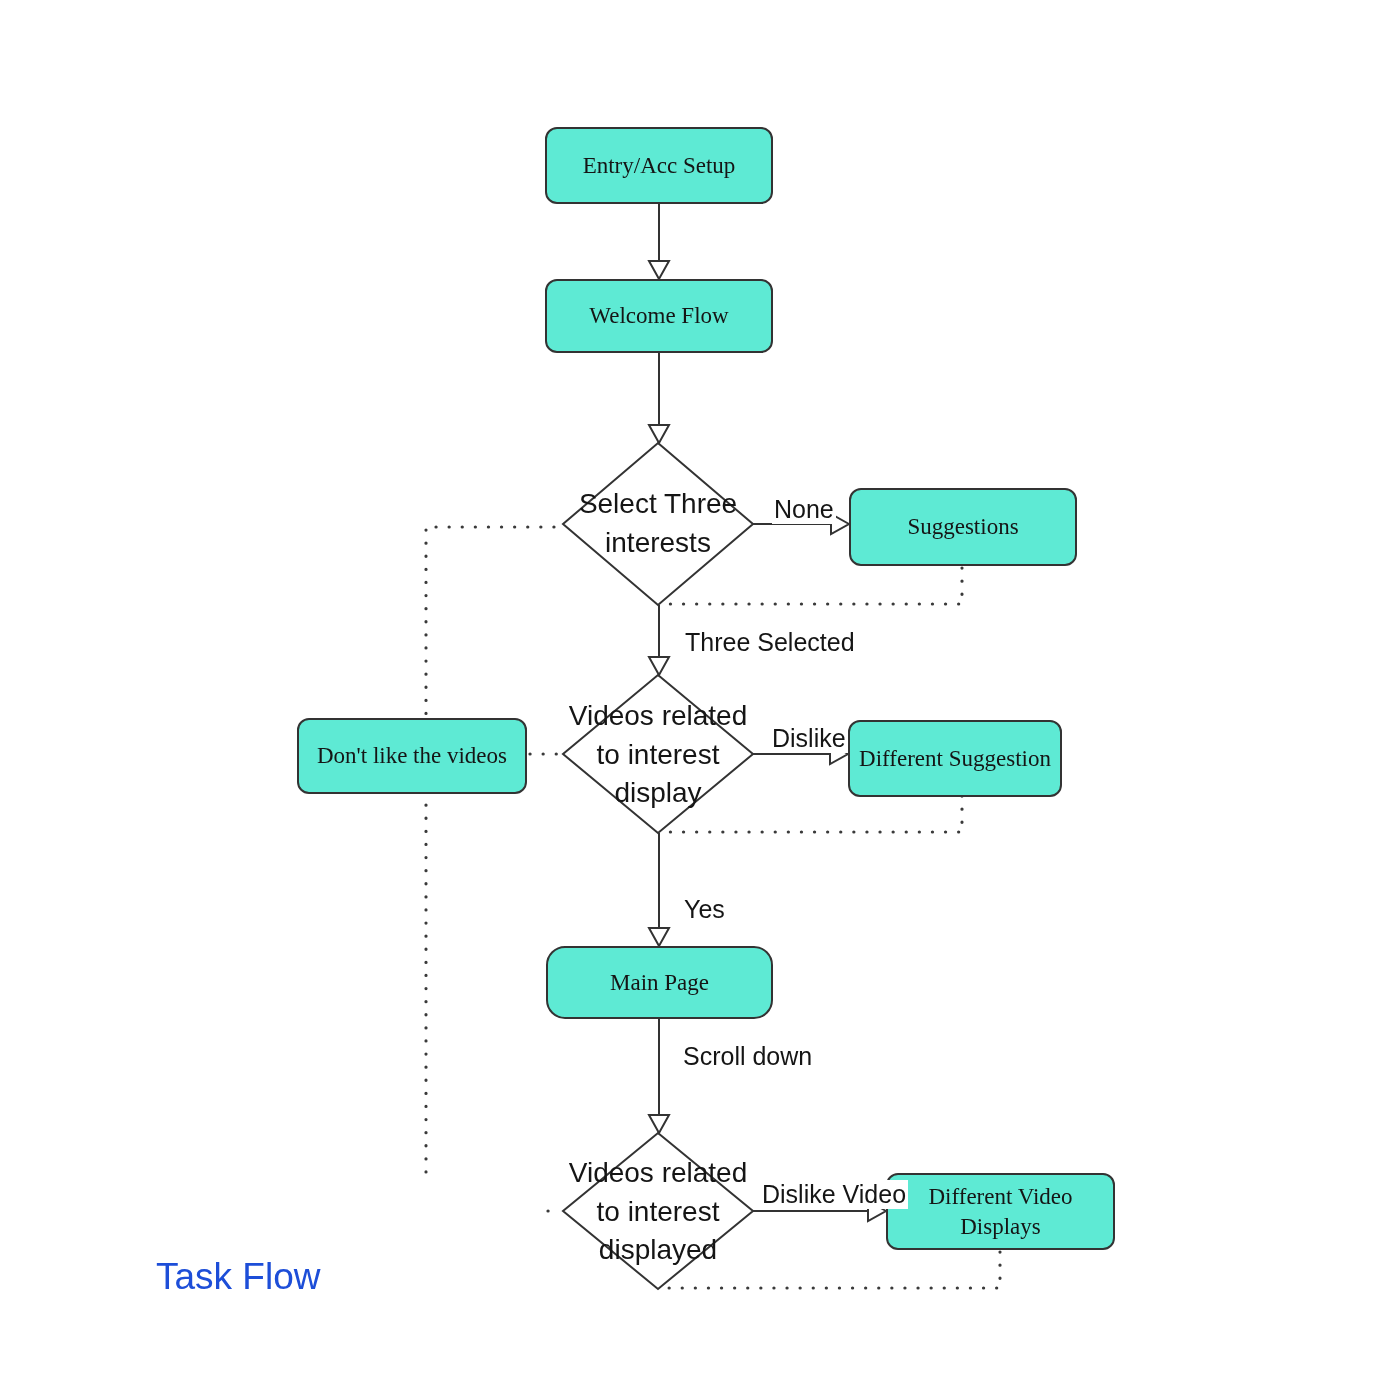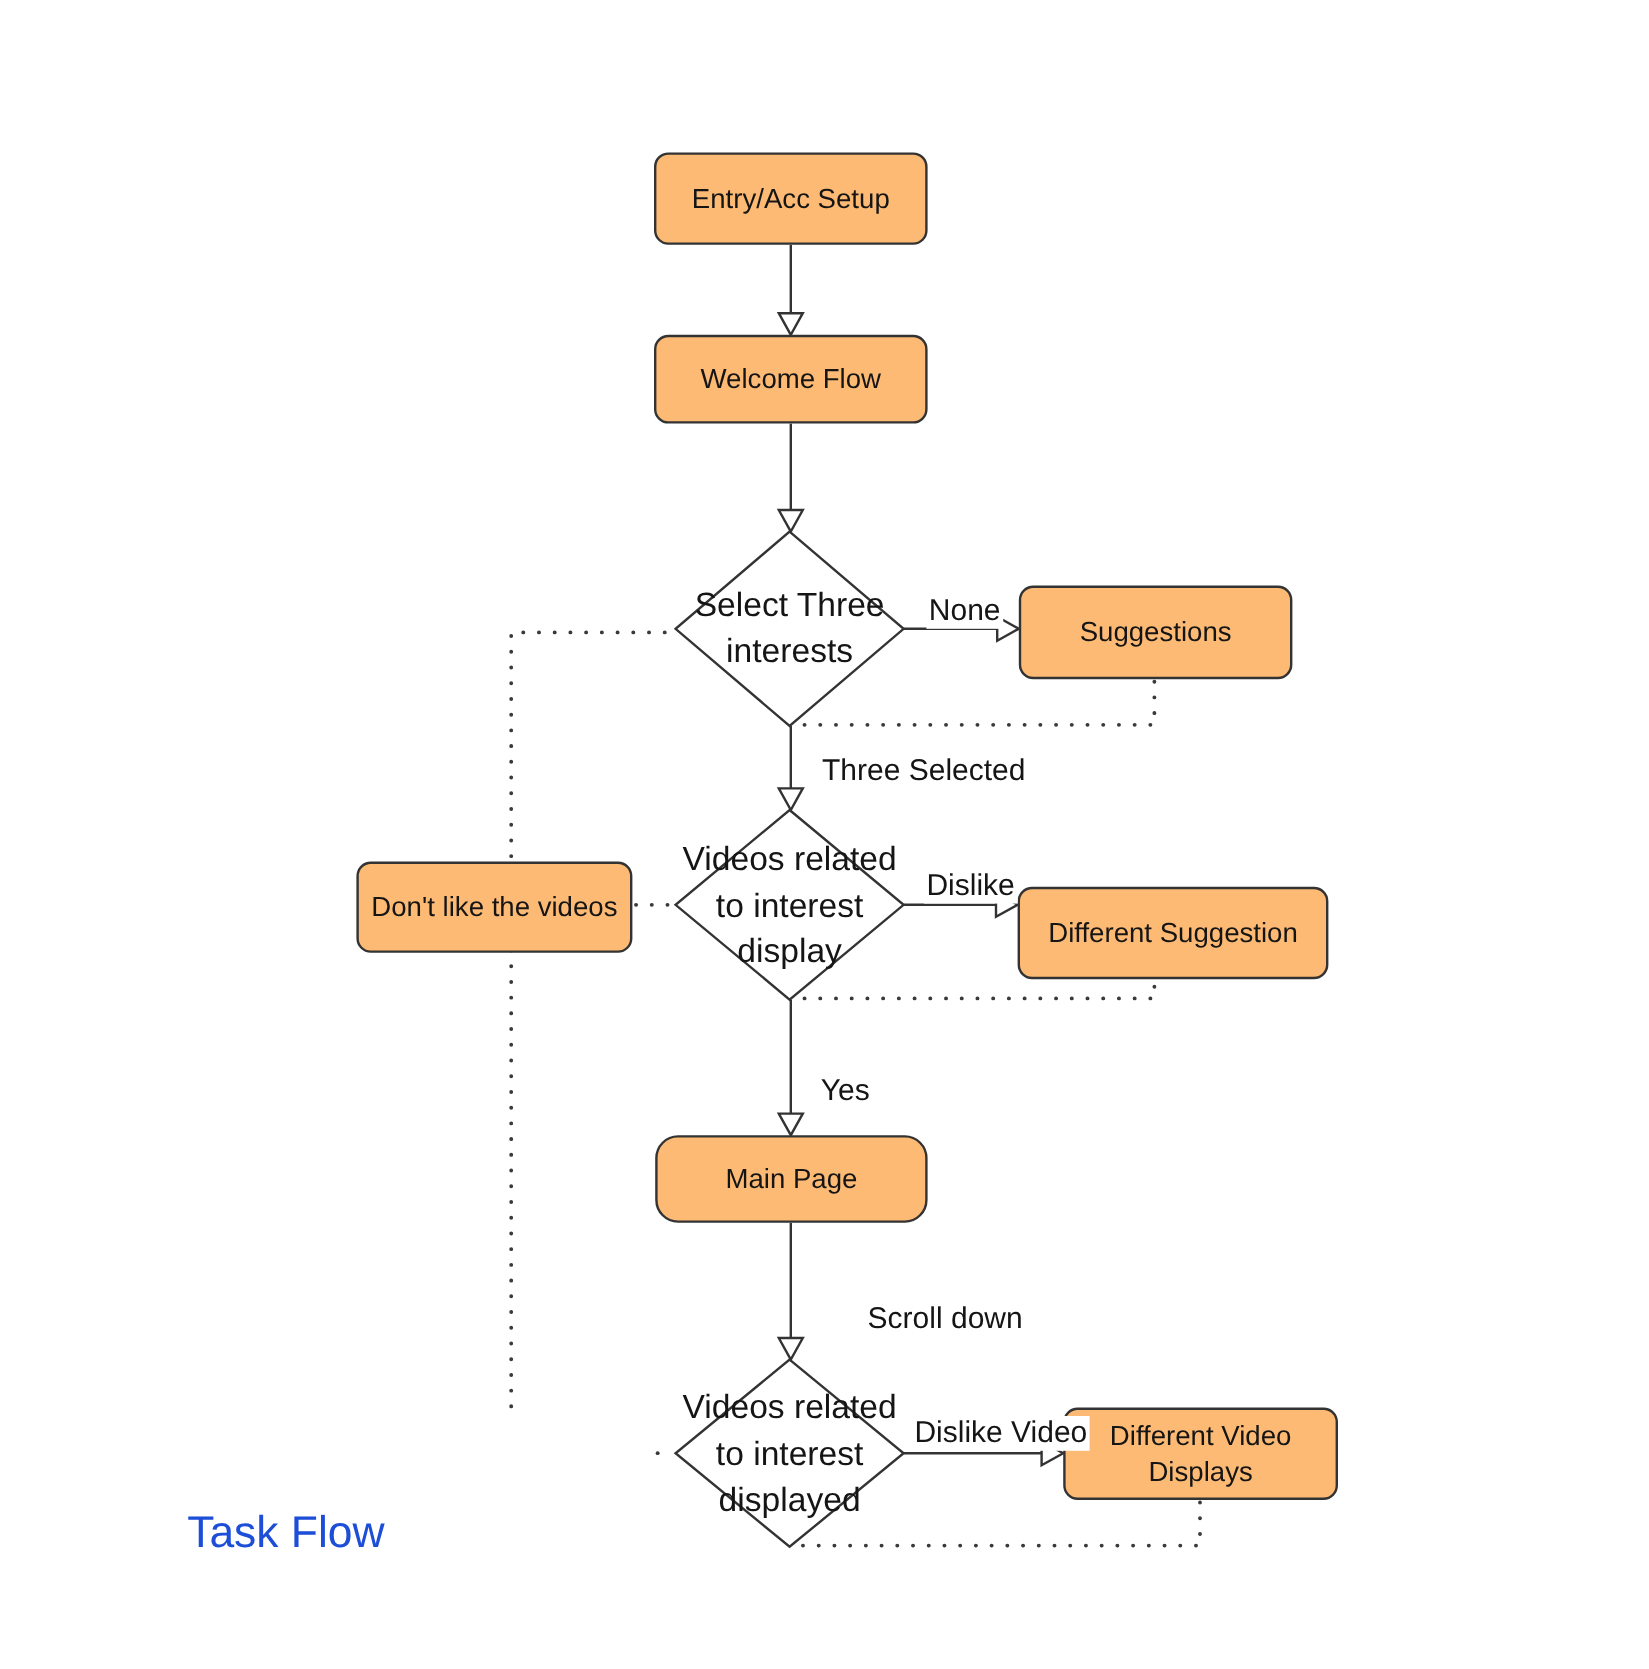--- a/index.html
+++ b/index.html
@@ -8,31 +8,32 @@
     position: relative;
     width: 1374px;
     height: 1391px;
     background: #ffffff;
     overflow: hidden;
   }
   .layer { position: absolute; left: 0; top: 0; }
   .node {
     position: absolute;
     box-sizing: border-box;
-    background: #fdba74;
+    background: #5eead4;
     border: 2px solid #333333;
     border-radius: 12px;
     display: flex;
     align-items: center;
     justify-content: center;
     text-align: center;
     font-size: 23px;
     line-height: 1.3;
     white-space: pre-line;
     color: #151515;
+    font-family: Liberation Serif, serif;
   }
   .diamond-label {
     position: absolute;
     display: flex;
     align-items: center;
     justify-content: center;
     text-align: center;
     font-size: 28px;
     line-height: 1.38;
     white-space: pre-line;
@@ -130,21 +131,21 @@
   </svg>
 
   <div class="node" style="left:545px; top:127px; width:228px; height:77px;">Entry/Acc Setup</div>
 
   <div class="node" style="left:545px; top:279px; width:228px; height:74px;">Welcome Flow</div>
 
   <div class="node" style="left:849px; top:488px; width:228px; height:78px;">Suggestions</div>
 
   <div class="node" style="left:297px; top:718px; width:230px; height:76px;">Don't like the videos</div>
 
-  <div class="node" style="left:848px; top:739px; width:259px; height:77px;">Different Suggestion</div>
+  <div class="node" style="left:848px; top:720px; width:214px; height:77px;">Different Suggestion</div>
 
   <div class="node" style="left:546px; top:946px; width:227px; height:73px;border-radius:19px;">Main Page</div>
 
 
   <div class="node" style="left:886px; top:1173px; width:229px; height:77px;">Different Video
 Displays</div>
 
   <div class="diamond-label" style="left:558px; top:489px; width:200px; height:70px;">Select Three
 interests</div>
 
@@ -157,19 +158,19 @@
 displayed</div>
 
   <div class="edge-label" style="left:772px; top:495px;">None</div>
 
   <div class="edge-label" style="left:683px; top:628px;">Three Selected</div>
 
   <div class="edge-label" style="left:770px; top:724px;">Dislike</div>
 
   <div class="edge-label" style="left:682px; top:895px;">Yes</div>
 
-  <div class="edge-label" style="left:681px; top:1085px;margin-left:40px;">Scroll down</div>
+  <div class="edge-label" style="left:681px; top:1042px;">Scroll down</div>
 
   <div class="edge-label" style="left:760px; top:1180px;">Dislike Video</div>
 
   <div class="diagram-title">Task Flow</div>
 
 </div>
 
 </body></html>

